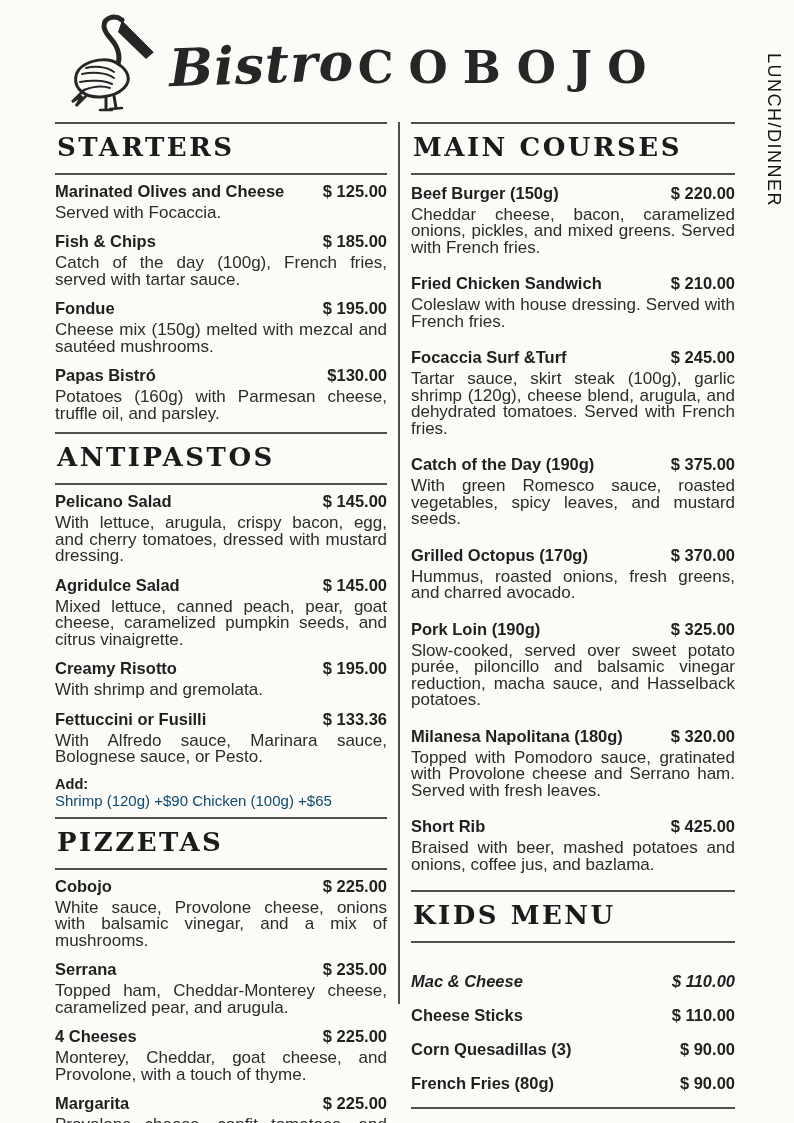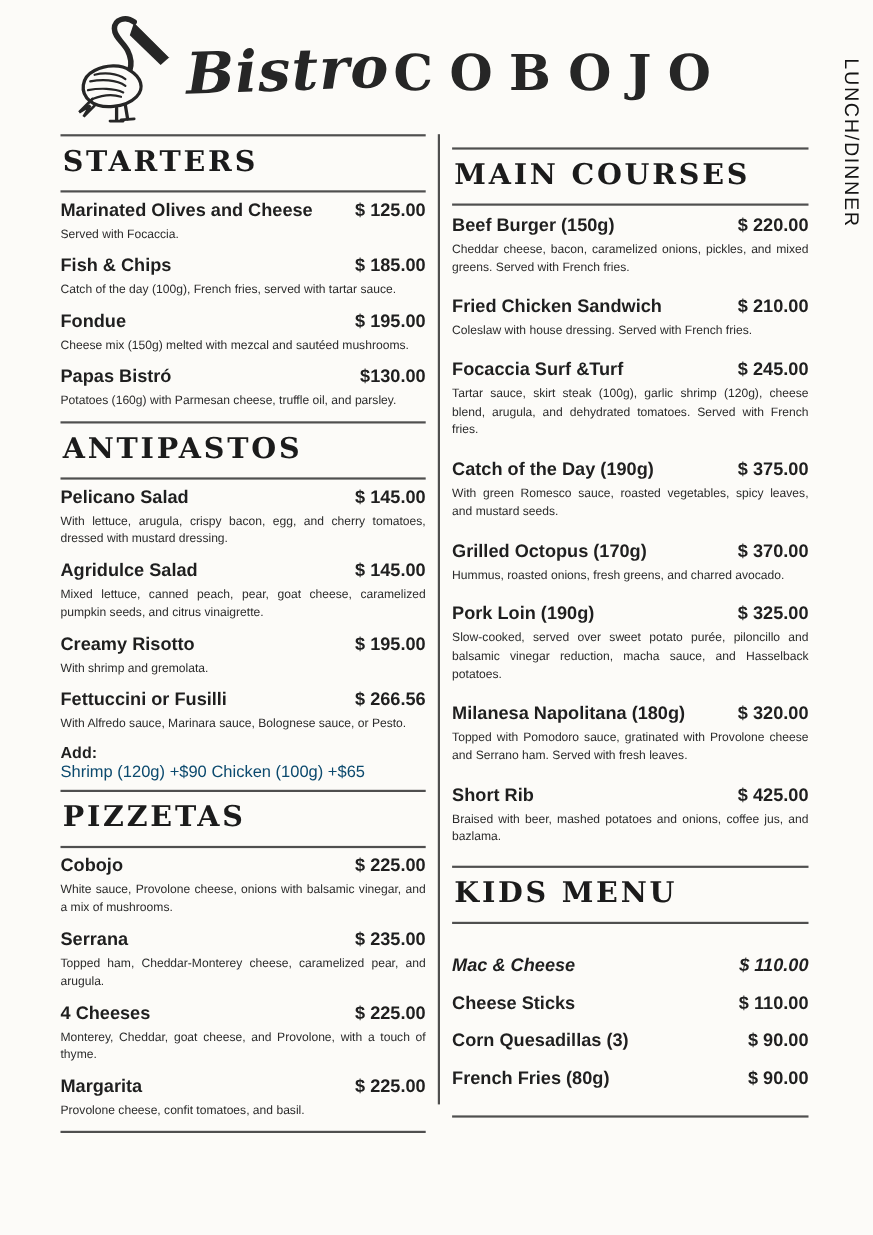--- a/index.html
+++ b/index.html
@@ -39,21 +39,21 @@
     font-family:"Liberation Sans", sans-serif;
   }
 
   
   .content {
     position:absolute; top:122px; left:55px; right:59px; height:882px;
     display:flex;
   }
   .col { display:flex; flex-direction:column; height:100%; }
   .col-left  { width:332px; }
-  .col-right { flex:1;margin-top:12px; }
+  .col-right { flex:1; }
   .vdivider-wrap { width:24px; display:flex; justify-content:center; }
   .vdivider { width:2px; height:100%; background:#4f4f4f; }
 
   .rule { height:2px; background:#4f4f4f; flex:none; }
   .bottom-rule { margin-top:auto; }
 
   .sec-title {
     font-family:"DejaVu Serif", serif;
     font-weight:700; font-size:26px; line-height:1.15;
     letter-spacing:2.5px; color:#1b1b1b;
@@ -61,21 +61,21 @@
   }
 
   .item-row {
     display:flex; justify-content:space-between; align-items:baseline;
     margin-top:6px;
   }
   .col-right .item-row { margin-top:8px; }
   .item-name  { font-weight:700; font-size:16.5px; color:#1f1f1f; line-height:20px; }
   .item-price { font-weight:700; font-size:16.5px; color:#1f1f1f; line-height:20px; white-space:nowrap; margin-left:8px; }
   .item-desc {
-    font-size:11px; line-height:16.5px; color:#2b2b2b;
+    font-size:17px; line-height:16.5px; color:#2b2b2b;
     text-align:justify;
     margin:4px 0 10px 0;
   }
   .col-right .item-desc { margin-bottom:17px; }
 
   .item-row.no-desc { margin-top:13px; margin-bottom:14px; }
   .rule + .item-row.no-desc { margin-top:28px;font-style:italic; }
 
   .note-label { font-weight:700; font-size:14.6px; color:#1f1f1f; margin-top:2px; }
   .note-text  { font-size:15px; color:#0c4a6e; margin:0 0 8px 0; }
@@ -150,21 +150,21 @@
           <span class="item-price">$ 145.00</span>
         </div>
         <p class="item-desc">Mixed lettuce, canned peach, pear, goat cheese, caramelized pumpkin seeds, and citrus vinaigrette.</p>
         <div class="item-row">
           <span class="item-name">Creamy Risotto</span>
           <span class="item-price">$ 195.00</span>
         </div>
         <p class="item-desc">With shrimp and gremolata.</p>
         <div class="item-row">
           <span class="item-name">Fettuccini or Fusilli</span>
-          <span class="item-price">$ 266.56</span>
+          <span class="item-price">$ 133.36</span>
         </div>
         <p class="item-desc">With Alfredo sauce, Marinara sauce, Bolognese sauce, or Pesto.</p>
         <div class="note-label">Add:</div>
         <div class="note-text">Shrimp (120g) +$90 Chicken (100g) +$65</div>
       </div>
       <div class="section">
         <div class="rule"></div>
         <h2 class="sec-title">PIZZETAS</h2>
         <div class="rule"></div>
         <div class="item-row">

